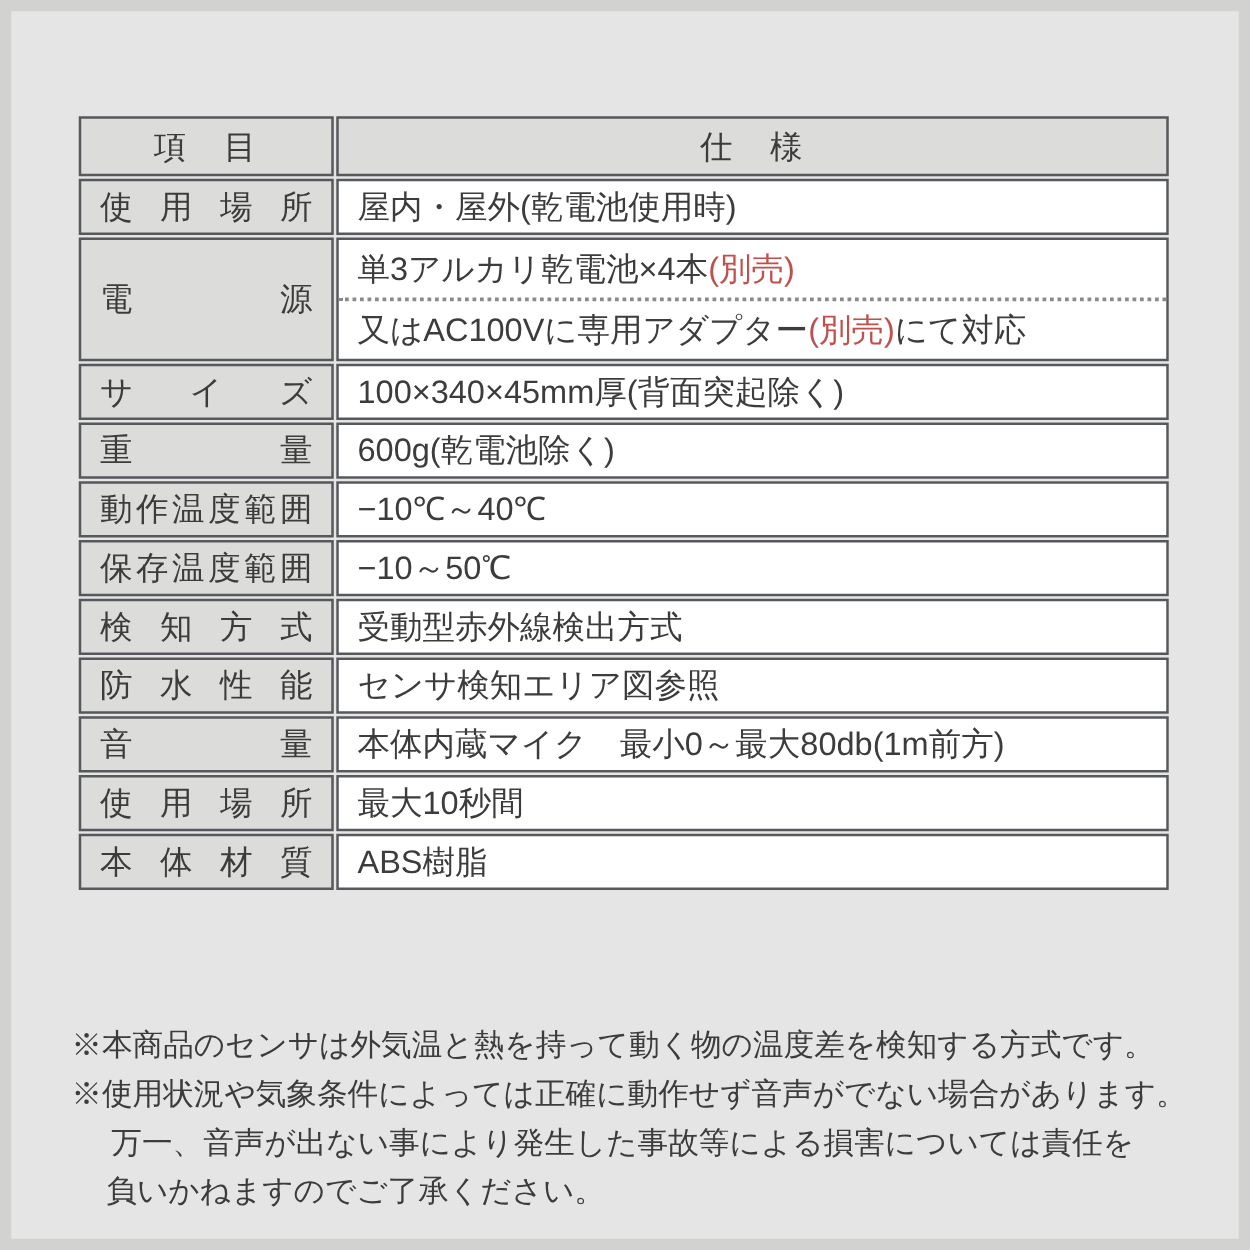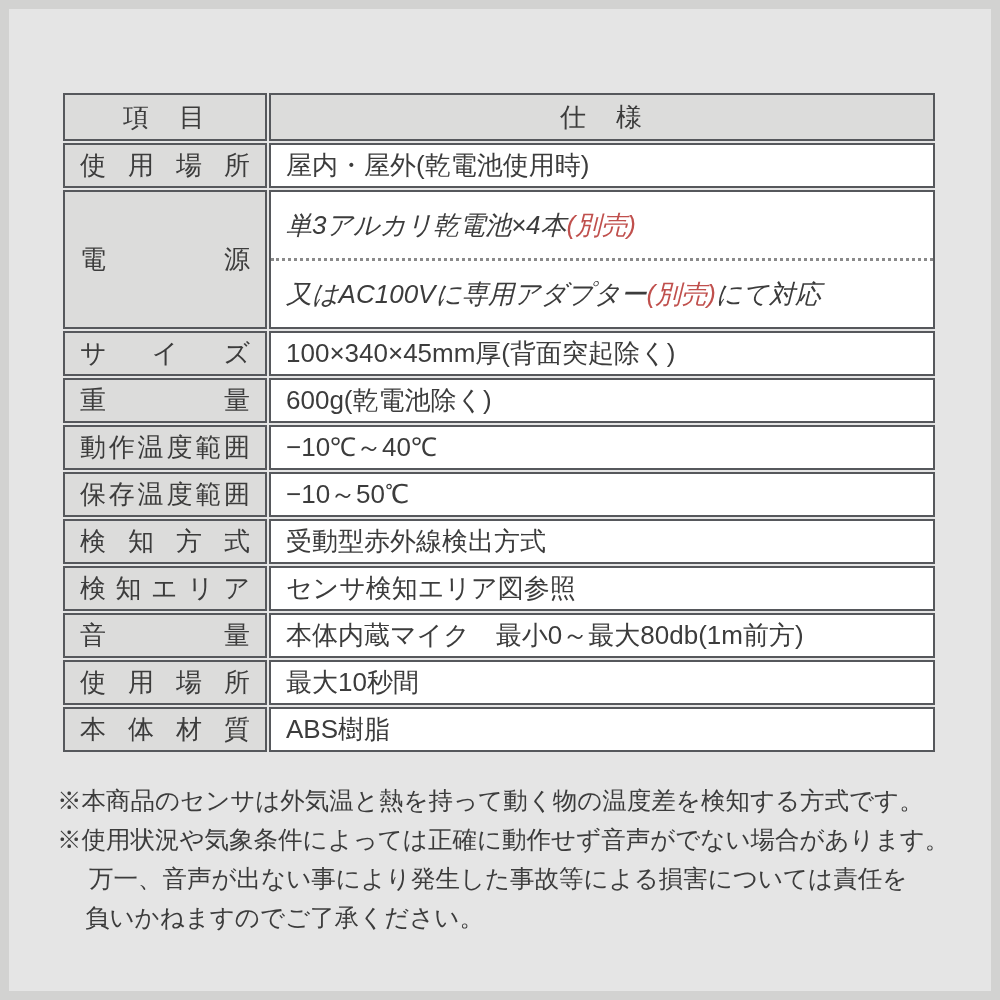--- a/index.html
+++ b/index.html
@@ -42,29 +42,28 @@
   td.label {
     background: #dcdcdb;
     text-align: justify;
     text-align-last: justify;
     text-justify: inter-character;
   }
   td.value { background: #ffffff; }
   td.power-cell { padding: 0; }
   .power-line {
     height: 42px; line-height: 42px;
-    padding: 12px 15px;
+    padding: 2px 15px;
     white-space: nowrap;
-    font-style: italic;
   }
   .power-line.second { border-top: 3px dotted #8a8a8a; }
   .red { color: #c0504d; }
   .notes {
     position: absolute;
-    left: 48px; top: 772px;
+    left: 48px; top: 808px;
     font-size: 24.5px;
     line-height: 39px;
     color: #3c3c3c;
     white-space: nowrap;
   }
   .note.indent { padding-left: 32px; }
   .note.indent2 { padding-left: 28px; }
 </style>
 </head>
 <body>
@@ -120,21 +119,21 @@
       <td class="cell label">保存温度範囲</td>
       <td class="cell value">−10～50℃</td>
     </tr>
 
     <tr>
       <td class="cell label">検知方式</td>
       <td class="cell value">受動型赤外線検出方式</td>
     </tr>
 
     <tr>
-      <td class="cell label">検知エリア</td>
+      <td class="cell label">防水性能</td>
       <td class="cell value">センサ検知エリア図参照</td>
     </tr>
 
     <tr>
       <td class="cell label">音量</td>
       <td class="cell value">本体内蔵マイク　最小0～最大80db(1m前方)</td>
     </tr>
 
 
     <tr>

